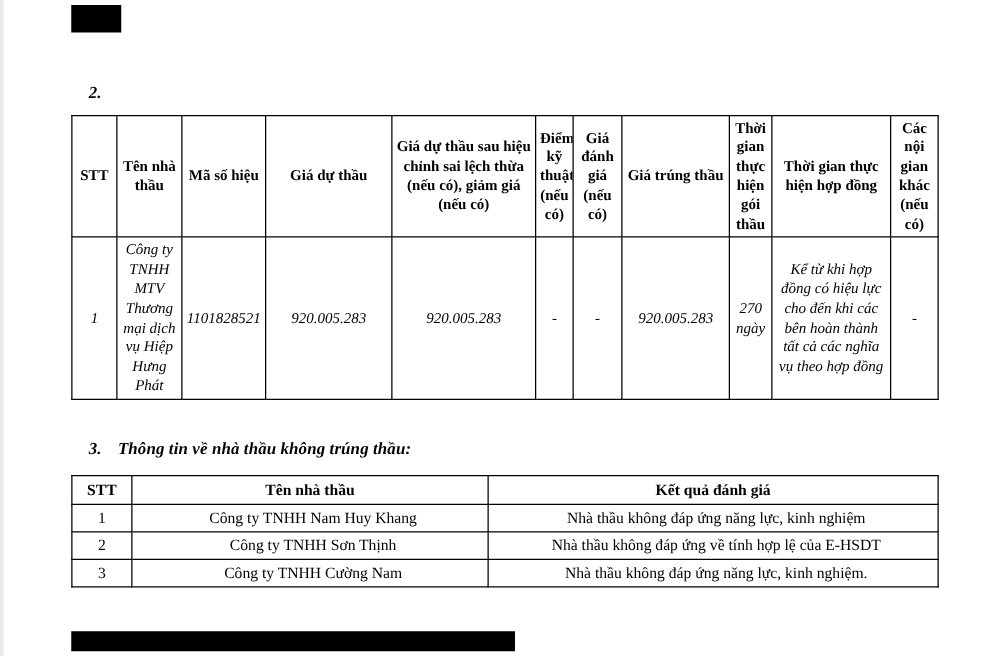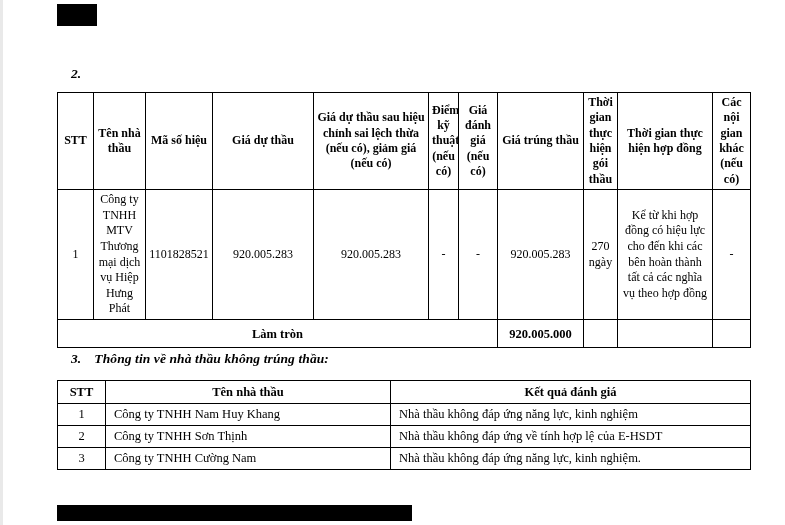--- a/index.html
+++ b/index.html
@@ -57,36 +57,37 @@
     overflow: hidden;
   }
   #winning-table th {
     font-size: 12px;
     font-weight: bold;
     line-height: 1.28;
   }
   #winning-table td {
     font-size: 12px;
     line-height: 1.3;
+    font-style: italic;
   }
   #winning-table .hdr-row  { height: 93px; }
   #winning-table .data-row { height: 130px; }
   #winning-table .foot-row { height: 28px; }
   #winning-table .foot-row td { font-weight: bold; font-size: 12.5px; }
 
   #losing-table th {
     font-size: 12.5px;
     font-weight: bold;
     height: 23px;
   }
   #losing-table td {
     font-size: 12.5px;
     height: 22px;
   }
-  #losing-table td.al { text-align: left; padding-left: 8px; }
+  #losing-table td.al { text-align: center; padding-left: 8px; }
 </style>
 </head>
 <body>
 
 <div id="page">
   <div class="left-edge"></div>
 
   <div class="redaction top"></div>
 
   <div class="section-heading h2">
@@ -127,27 +128,20 @@
       <td>1101828521</td>
       <td>920.005.283</td>
       <td>920.005.283</td>
       <td>-</td>
       <td>-</td>
       <td>920.005.283</td>
       <td>270 ngày</td>
       <td>Kể từ khi hợp đồng có hiệu lực cho đến khi các bên hoàn thành tất cả các nghĩa vụ theo hợp đồng</td>
       <td>-</td>
     </tr>
-    <tr class="foot-row">
-      <td colspan="7">Làm tròn</td>
-      <td>920.005.000</td>
-      <td></td>
-      <td></td>
-      <td></td>
-    </tr>
   </tbody>
     </table>
 
   <div class="section-heading h3">
     <span>3.</span>
     <span>Thông tin về nhà thầu không trúng thầu:</span>
   </div>
 
   <table id="losing-table">
     <colgroup>

